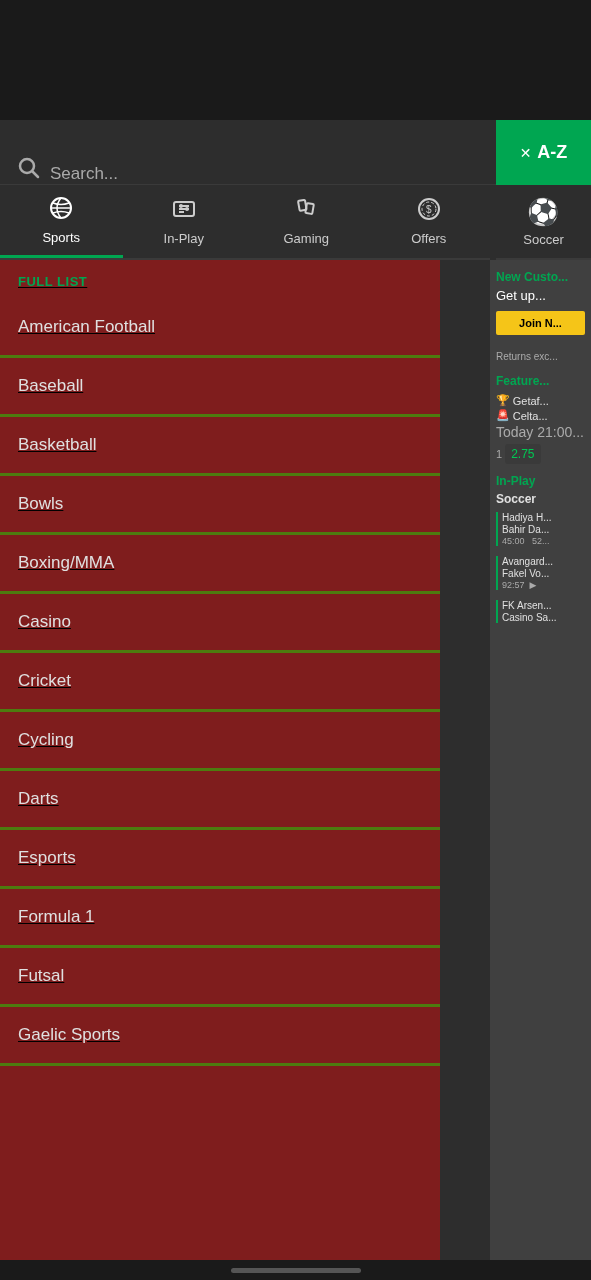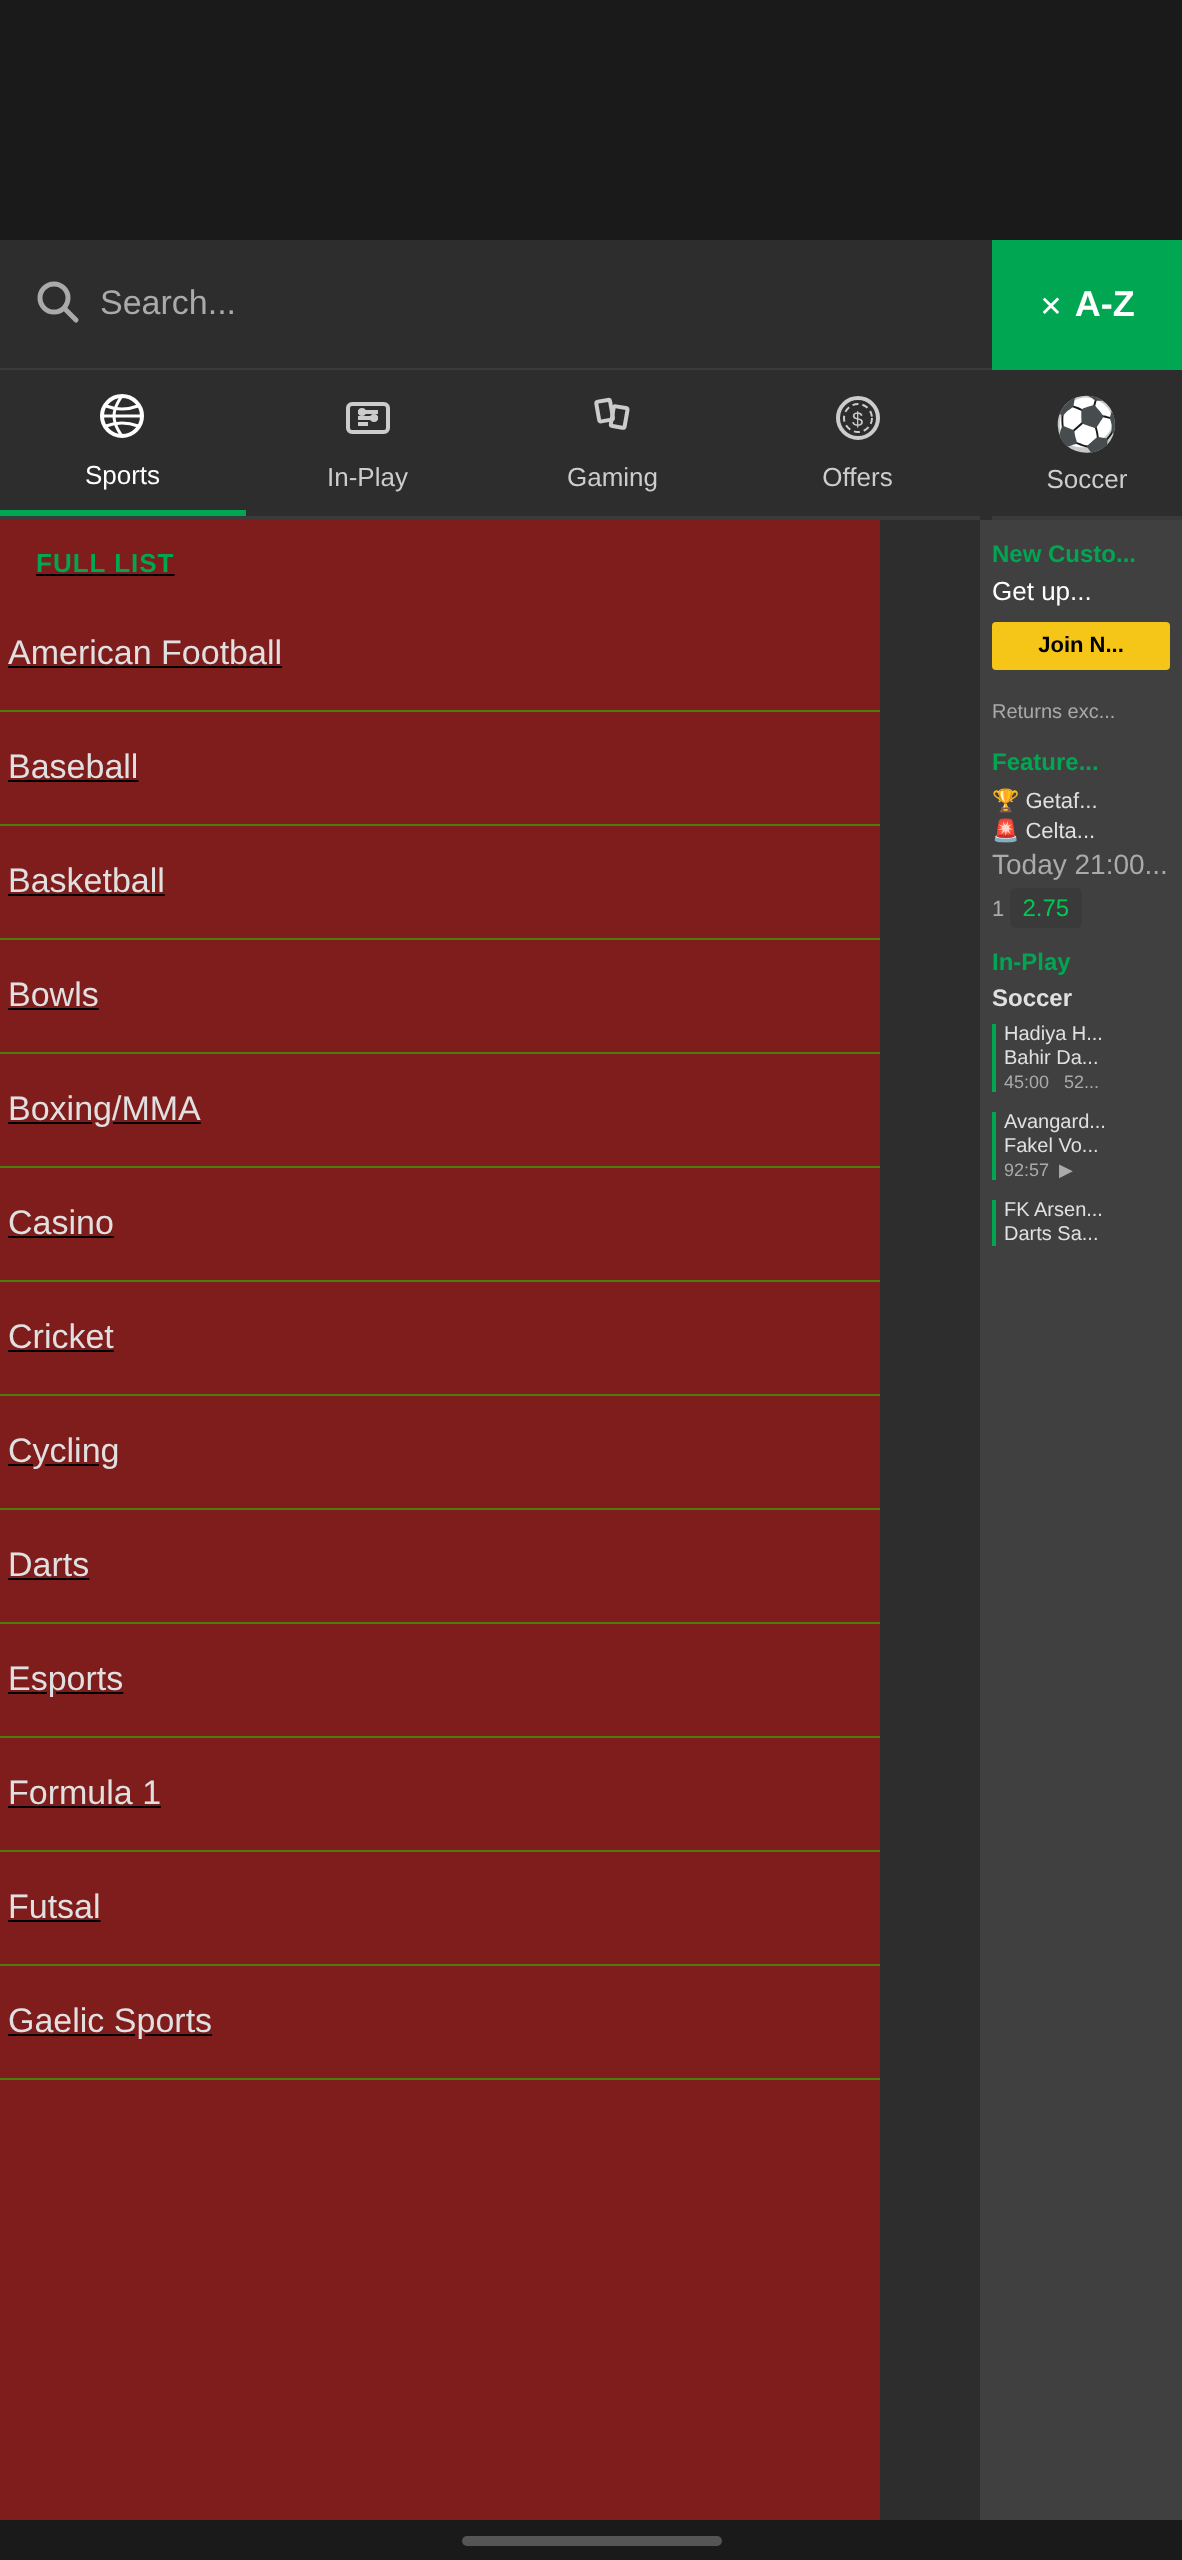--- a/index.html
+++ b/index.html
@@ -22,21 +22,21 @@
       height: 120px;
       background: #1a1a1a;
     }
 
     
     .search-bar {
       width: 100%;
       height: 65px;
       background: #2d2d2d;
       display: flex;
-      align-items: center;
+      align-items: flex-end;
       padding: 0 16px;
       border-bottom: 1px solid #3a3a3a;
     }
     .search-icon-wrap {
       color: #aaa;
       margin-right: 10px;
       font-size: 18px;
     }
     .search-input-fake {
       color: #aaa;
@@ -140,24 +140,24 @@
       text-decoration: underline;
     }
     .full-list-label {
       padding: 14px 18px 10px;
       font-size: 13px;
       color: #00a651;
       font-weight: bold;
       letter-spacing: 0.5px;
     }
     .sport-item {
-      padding: 18px 4px;
+      padding: 18px 18px;
       font-size: 17px;
       color: #e0e0e0;
-      border-bottom: 1px solid #4d7c0f;
+      border-bottom: 3px solid #4d7c0f;
       cursor: pointer;
     }
 
     
     .main-content {
       position: absolute;
       top: 260px;
       left: 490px;
       width: 101px;
       bottom: 20px;
@@ -422,19 +422,19 @@
     <div class="live-team">Avangard...</div>
     <div class="live-team">Fakel Vo...</div>
     <div class="live-time">
       <span>92:57</span>
       &nbsp;▶
     </div>
   </div>
 
   <div class="live-match">
     <div class="live-team">FK Arsen...</div>
-    <div class="live-team">Darts Sa...</div>
+    <div class="live-team">Casino Sa...</div>
   </div>
 </div>
 
 <div class="bottom-indicator">
   <div class="home-indicator"></div>
 </div>
 
 </body></html>

